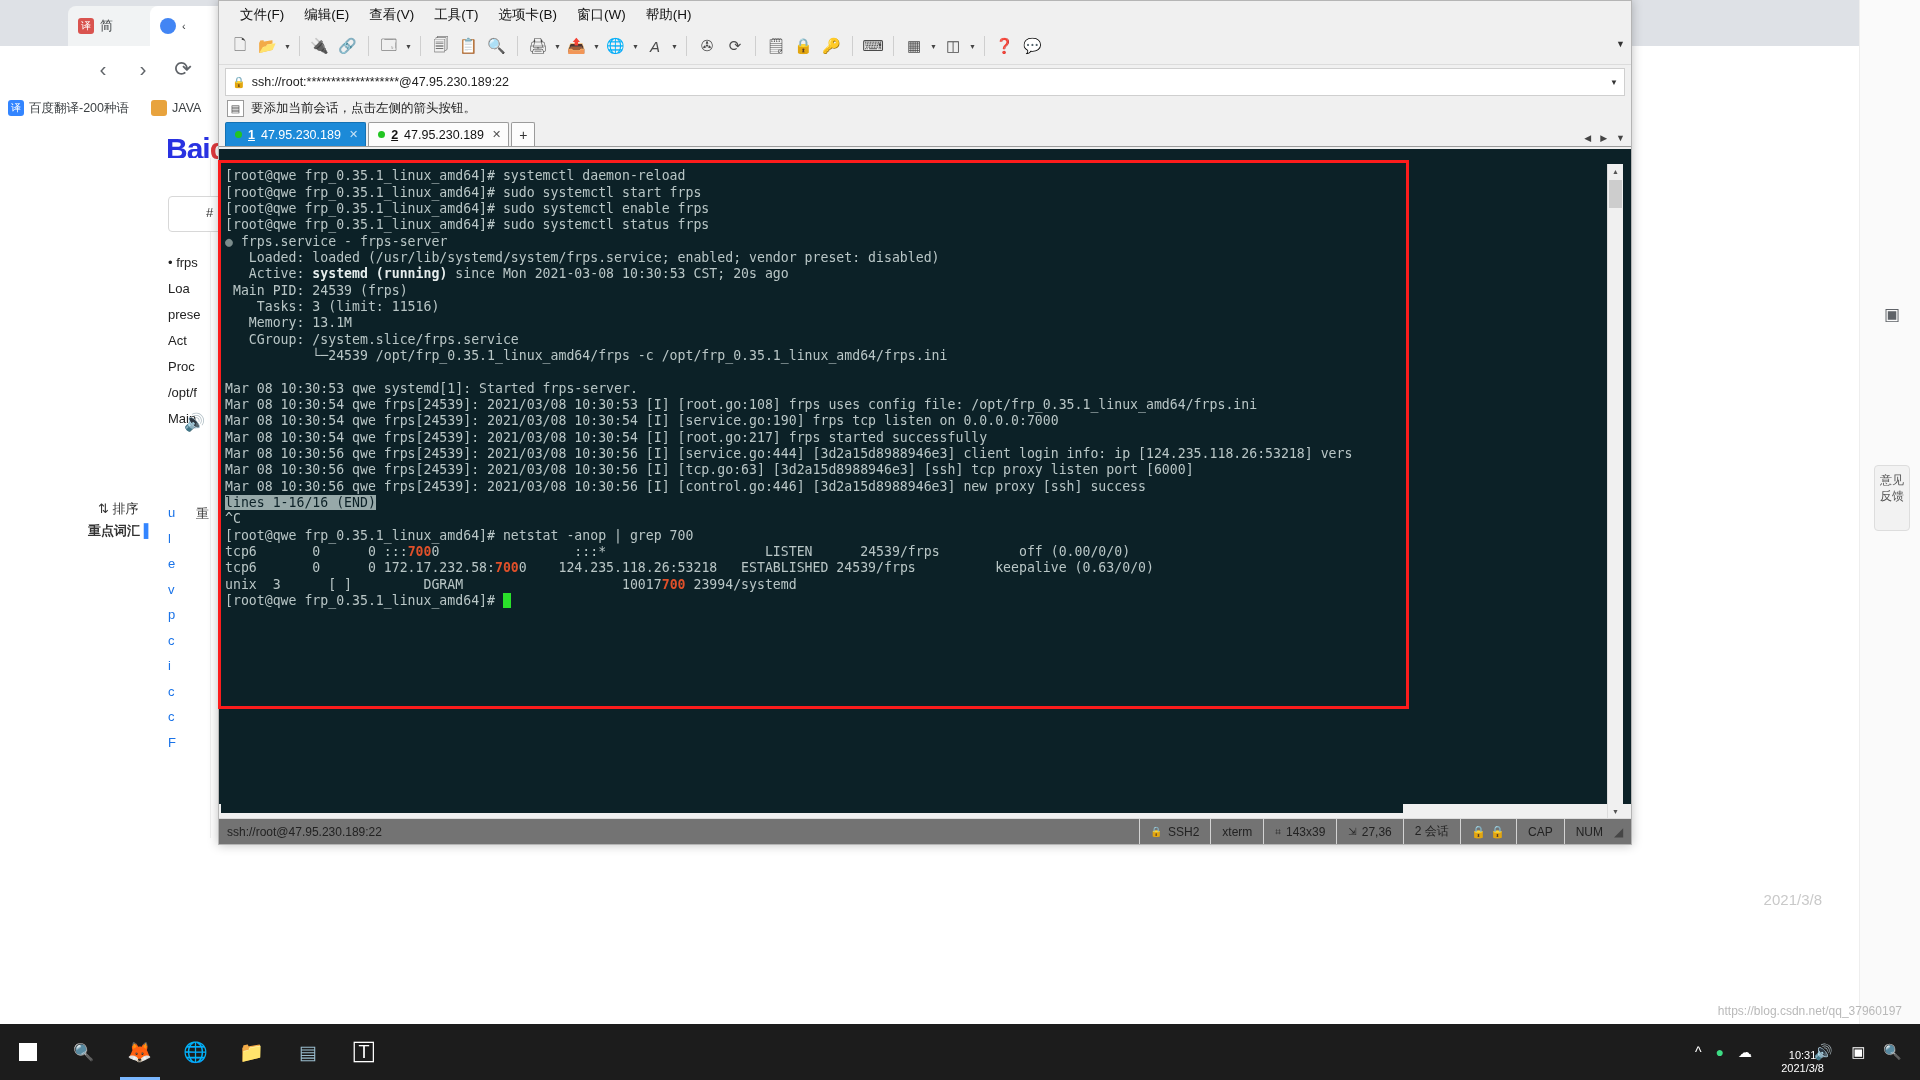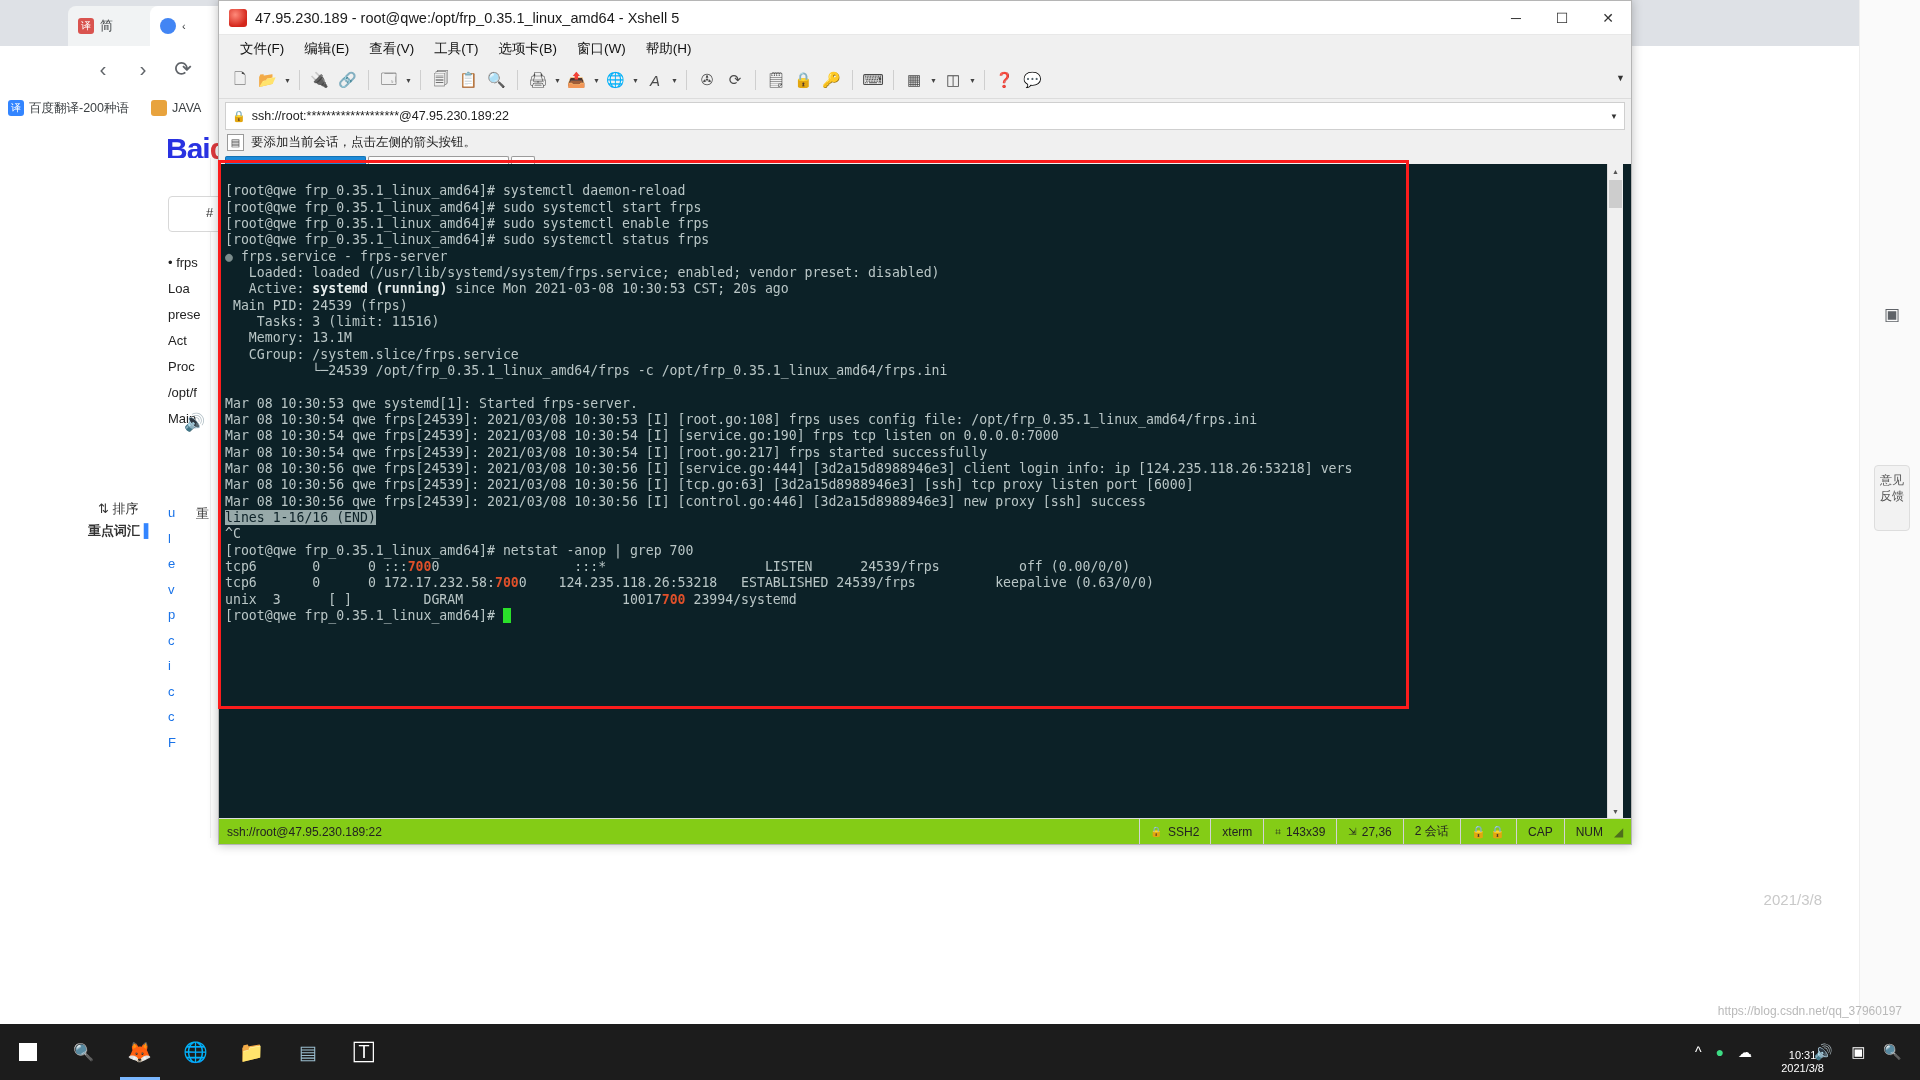--- a/index.html
+++ b/index.html
@@ -68,38 +68,38 @@
   .xs-tab{height:23px;display:flex;align-items:center;gap:6px;padding:0 7px 0 9px;font-size:12.5px;border:1px solid #9b9b9b;border-bottom:none;
      background:#fcfcfc;color:#111;border-radius:2px 2px 0 0;margin-right:2px;white-space:nowrap;}
   .xs-tab.active{background:#1c8ad8;color:#fff;border-color:#1371b3;}
   .tabdot{width:7px;height:7px;border-radius:50%;background:#22c522;display:inline-block;}
   .tabx{font-size:11px;opacity:.75;margin-left:2px;}
   .tab-num{text-decoration:underline;font-weight:bold;}
   #xs-tab-add{width:22px;height:23px;border:1px solid #9b9b9b;border-bottom:none;background:#fcfcfc;display:flex;align-items:center;justify-content:center;font-size:14px;color:#333;border-radius:2px 2px 0 0;}
   #xs-tabnav{position:absolute;right:6px;bottom:3px;display:flex;gap:9px;font-size:9px;color:#444;}
 
   
-  #term-wrap{position:absolute;left:0;top:163px;width:1412px;height:655px;background:#0c2127;}
+  #term-wrap{position:absolute;left:0;top:148px;width:1412px;height:655px;background:#0c2127;}
   #term{
     position:absolute;left:2px;top:2px;width:1178px;height:645px;
     background:#0c2127;color:#b9c6c6;
     font-family:"DejaVu Sans Mono","Liberation Mono",monospace;
     font-size:13.2px;line-height:16.35px;white-space:pre;overflow:hidden;padding:4px 0 0 4px;
   }
   #term .bold{color:#e6eded;font-weight:bold;}
   #term .dot{color:#7b8c8c;}
   #term .sel{background:#97a9a9;color:#0c2127;}
   #term .grep{color:#e0502a;font-weight:bold;}
   #term .cursor{background:#2ae02a;color:#0c2127;}
   #term-scroll{position:absolute;right:8px;top:163px;width:15px;height:655px;background:#f0f0f0;border-left:1px solid #dcdcdc;}
   #term-scroll .arrow{height:15px;display:flex;align-items:center;justify-content:center;font-size:7px;color:#555;background:#f0f0f0;}
   #term-thumb{position:absolute;left:1px;top:16px;width:13px;height:28px;background:#cdcdcd;}
   #red-box{position:absolute;left:218px;top:160px;width:1185px;height:543px;border:3px solid #fc1c1c;pointer-events:none;}
 
-  #xs-status{position:absolute;left:0;bottom:0;width:1412px;height:25px;background:#84cc16;border-top:1px solid #dcdcdc;
+  #xs-status{position:absolute;left:0;bottom:0;width:1412px;height:25px;background:#737373;border-top:1px solid #dcdcdc;
      display:flex;align-items:center;font-size:12px;color:#222;}
   #xs-status .left{padding-left:8px;}
   #xs-status .right{margin-left:auto;display:flex;align-items:center;}
   .st-cell{padding:0 11px;border-left:1px solid #d3d3d3;height:25px;display:flex;align-items:center;gap:5px;white-space:nowrap;}
   #xs-resize{width:14px;height:14px;margin-right:3px;opacity:.55;}
 
   #watermark{position:absolute;right:18px;bottom:62px;font-size:12px;color:#b9b9b9;}
   #date-wm{position:absolute;right:98px;bottom:172px;font-size:15px;color:#c9c9c9;}
 </style>
 </head>
@@ -165,29 +165,20 @@
   <div class="left-txt" style="left:196px;top:505px;">重</div>
   <div id="bg-doc-text2">u<br>l<br>e<br>v<br>p<br>c<br>i<br>c<br>c<br>F</div>
   <div id="right-rail"></div>
   <div id="feedback-tab" style="white-space:pre-line;">意见
 反馈</div>
   <div class="rail-ico" style="top:300px;">▣</div>
 </div>
 
 <div id="xshell">
 
-  <div id="xs-titlebar">
-    <div id="xs-icon"></div>
-    <div id="xs-title">47.95.230.189 - root@qwe:/opt/frp_0.35.1_linux_amd64 - Xshell 5</div>
-    <div id="xs-winbtns">
-      <div class="winbtn">─</div>
-      <div class="winbtn">☐</div>
-      <div class="winbtn close">✕</div>
-    </div>
-  </div>
 
   <div id="xs-menubar">
     <div class="menu-item">文件(F)</div>
     <div class="menu-item">编辑(E)</div>
     <div class="menu-item">查看(V)</div>
     <div class="menu-item">工具(T)</div>
     <div class="menu-item">选项卡(B)</div>
     <div class="menu-item">窗口(W)</div>
     <div class="menu-item">帮助(H)</div>
   </div>

